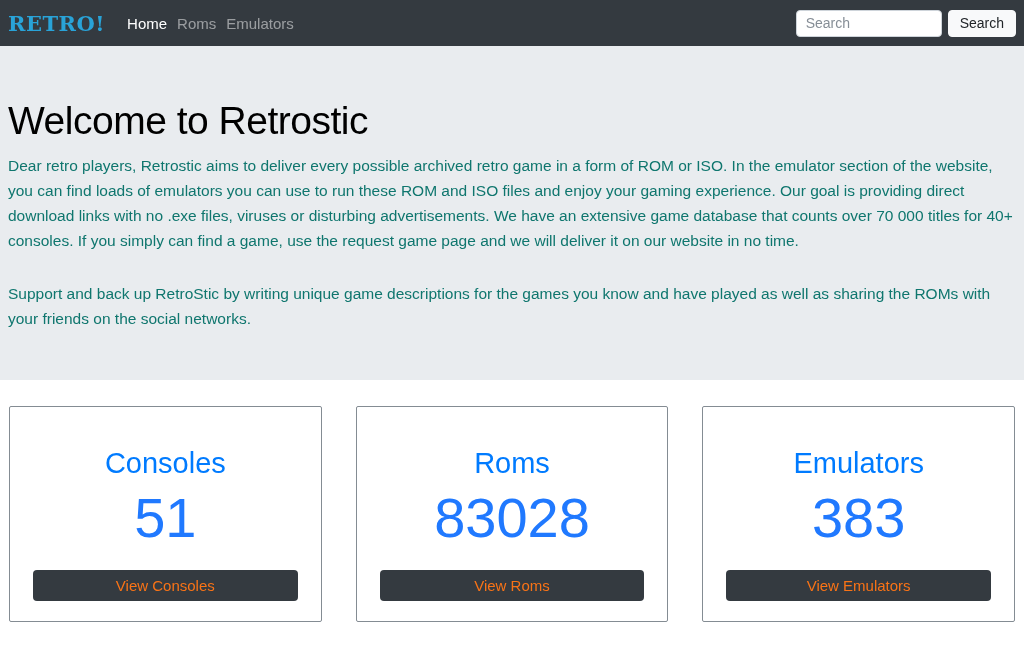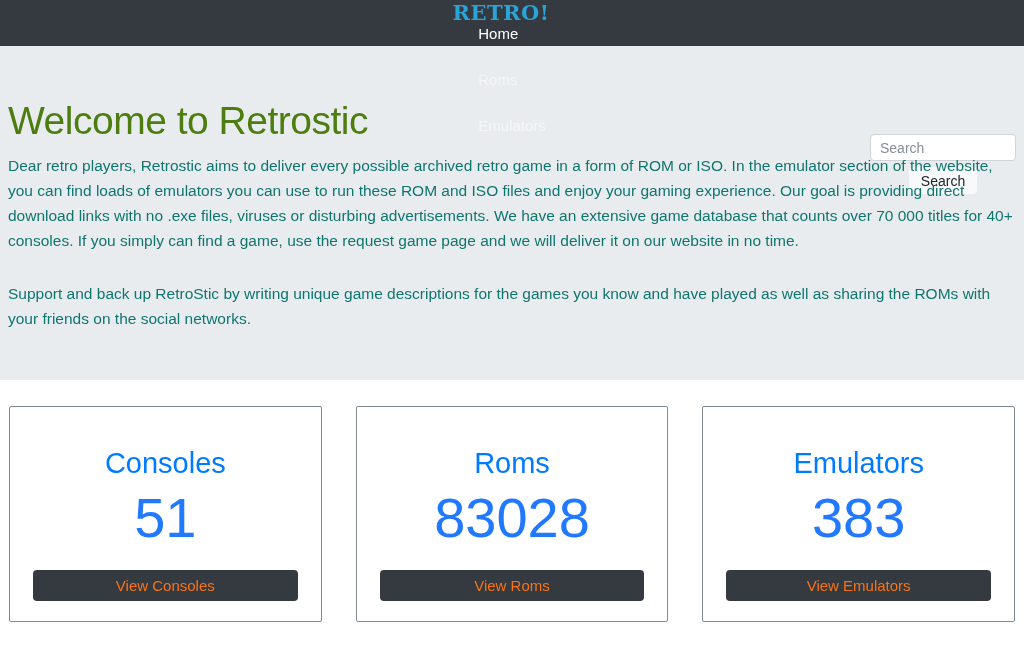--- a/index.html
+++ b/index.html
@@ -1,15 +1,15 @@
 <!DOCTYPE html>
 <html><head>
 <meta charset="utf-8">
 <style>
-  * { box-sizing: border-box; flex-direction: column; }
+  * { box-sizing: border-box; }
   html, body { margin: 0; padding: 0; }
   body {
     width: 1024px;
     height: 648px;
     background: #ffffff;
     font-family: "Liberation Sans", sans-serif;
     color: #212529;
     overflow: hidden;
   }
 
@@ -24,21 +24,21 @@
   .logo {
     font-family: "DejaVu Serif", serif;
     font-weight: bold;
     font-size: 21px;
     color: #29a3d8;
     letter-spacing: 0.5px;
     margin-right: 22px;
     cursor: pointer;
     flex: 0 0 auto;
   }
-  .nav-links { display: flex; gap: 29px; }
+  .nav-links { display: flex; gap: 10px; }
   .nav-link {
     font-size: 15px;
     color: rgba(255,255,255,0.5);
     text-decoration: none;
     cursor: pointer;
   }
   .nav-link.active { color: #ffffff; }
   .search-form {
     margin-left: auto;
     display: flex;
@@ -72,21 +72,21 @@
   
   .jumbotron {
     background: #e9ecef;
     padding: 53px 8px 0;
     height: 334px;
   }
   .jumbotron h1 {
     margin: 0 0 10px 0;
     font-size: 39px;
     font-weight: 400;
-    color: #4d7c0f;
+    color: #000000;
     letter-spacing: -0.5px;
   }
   .jumbotron p {
     margin: 0 0 16px 0;
     font-size: 15.5px;
     line-height: 25px;
     color: #0f766e;
   }
   .jumbotron p:last-child { margin-bottom: 0; margin-top: 28px; }
 

